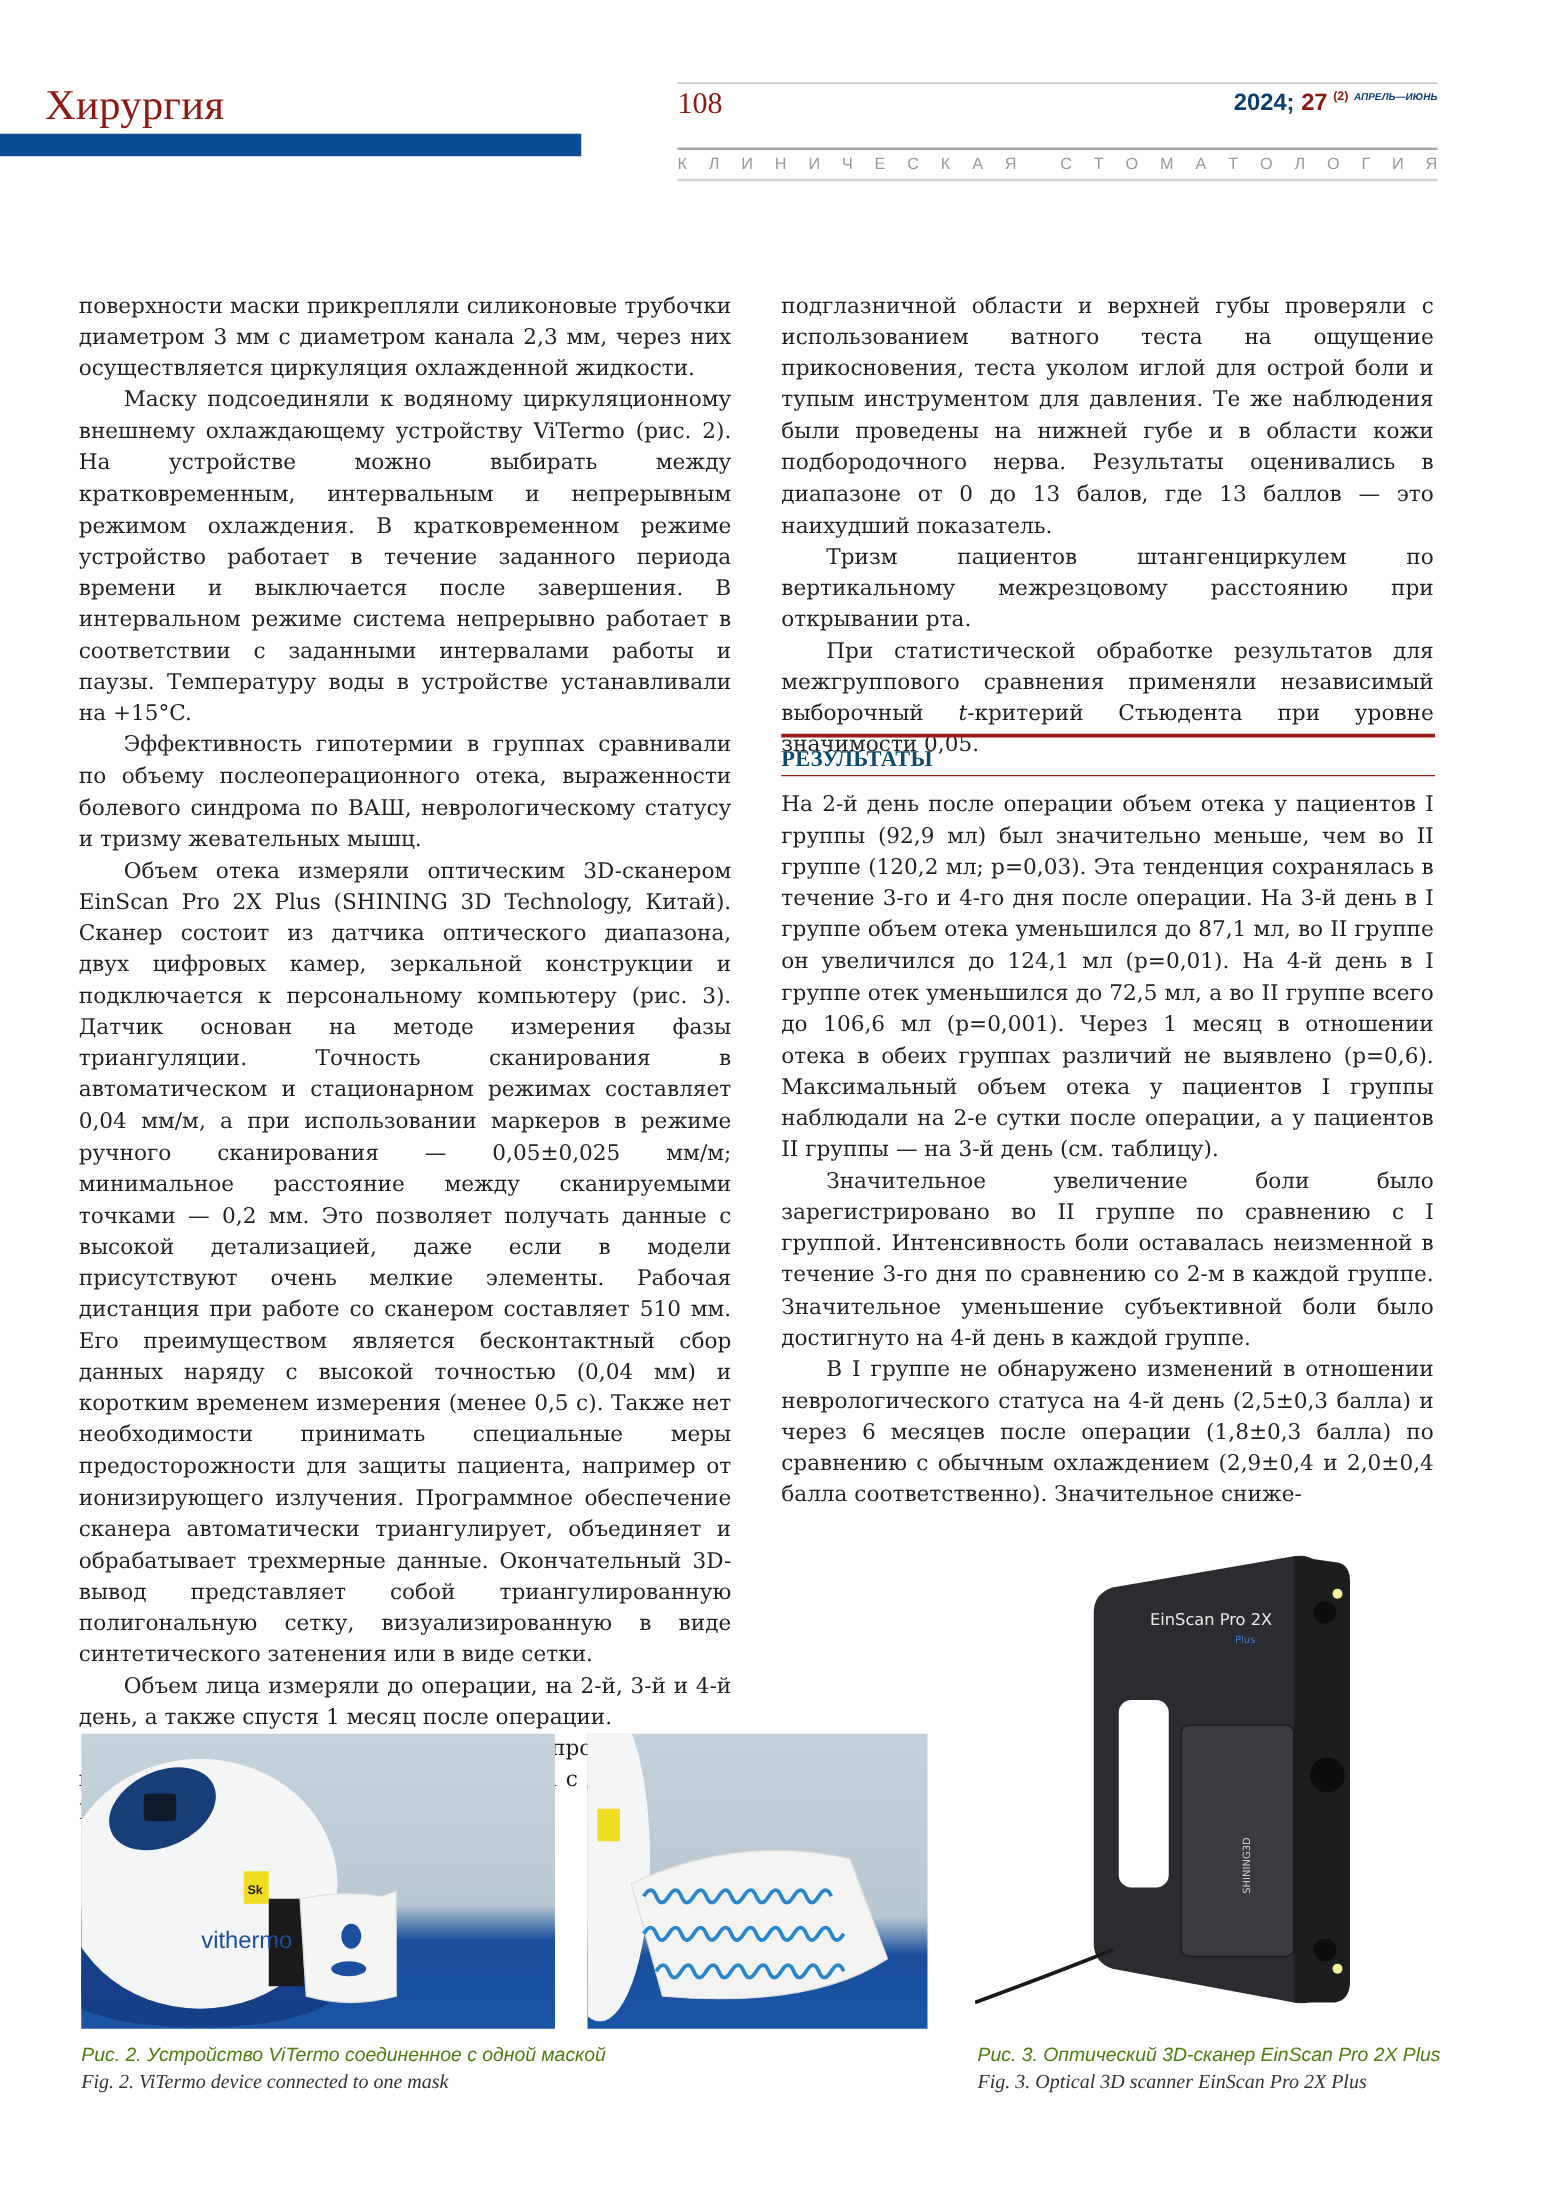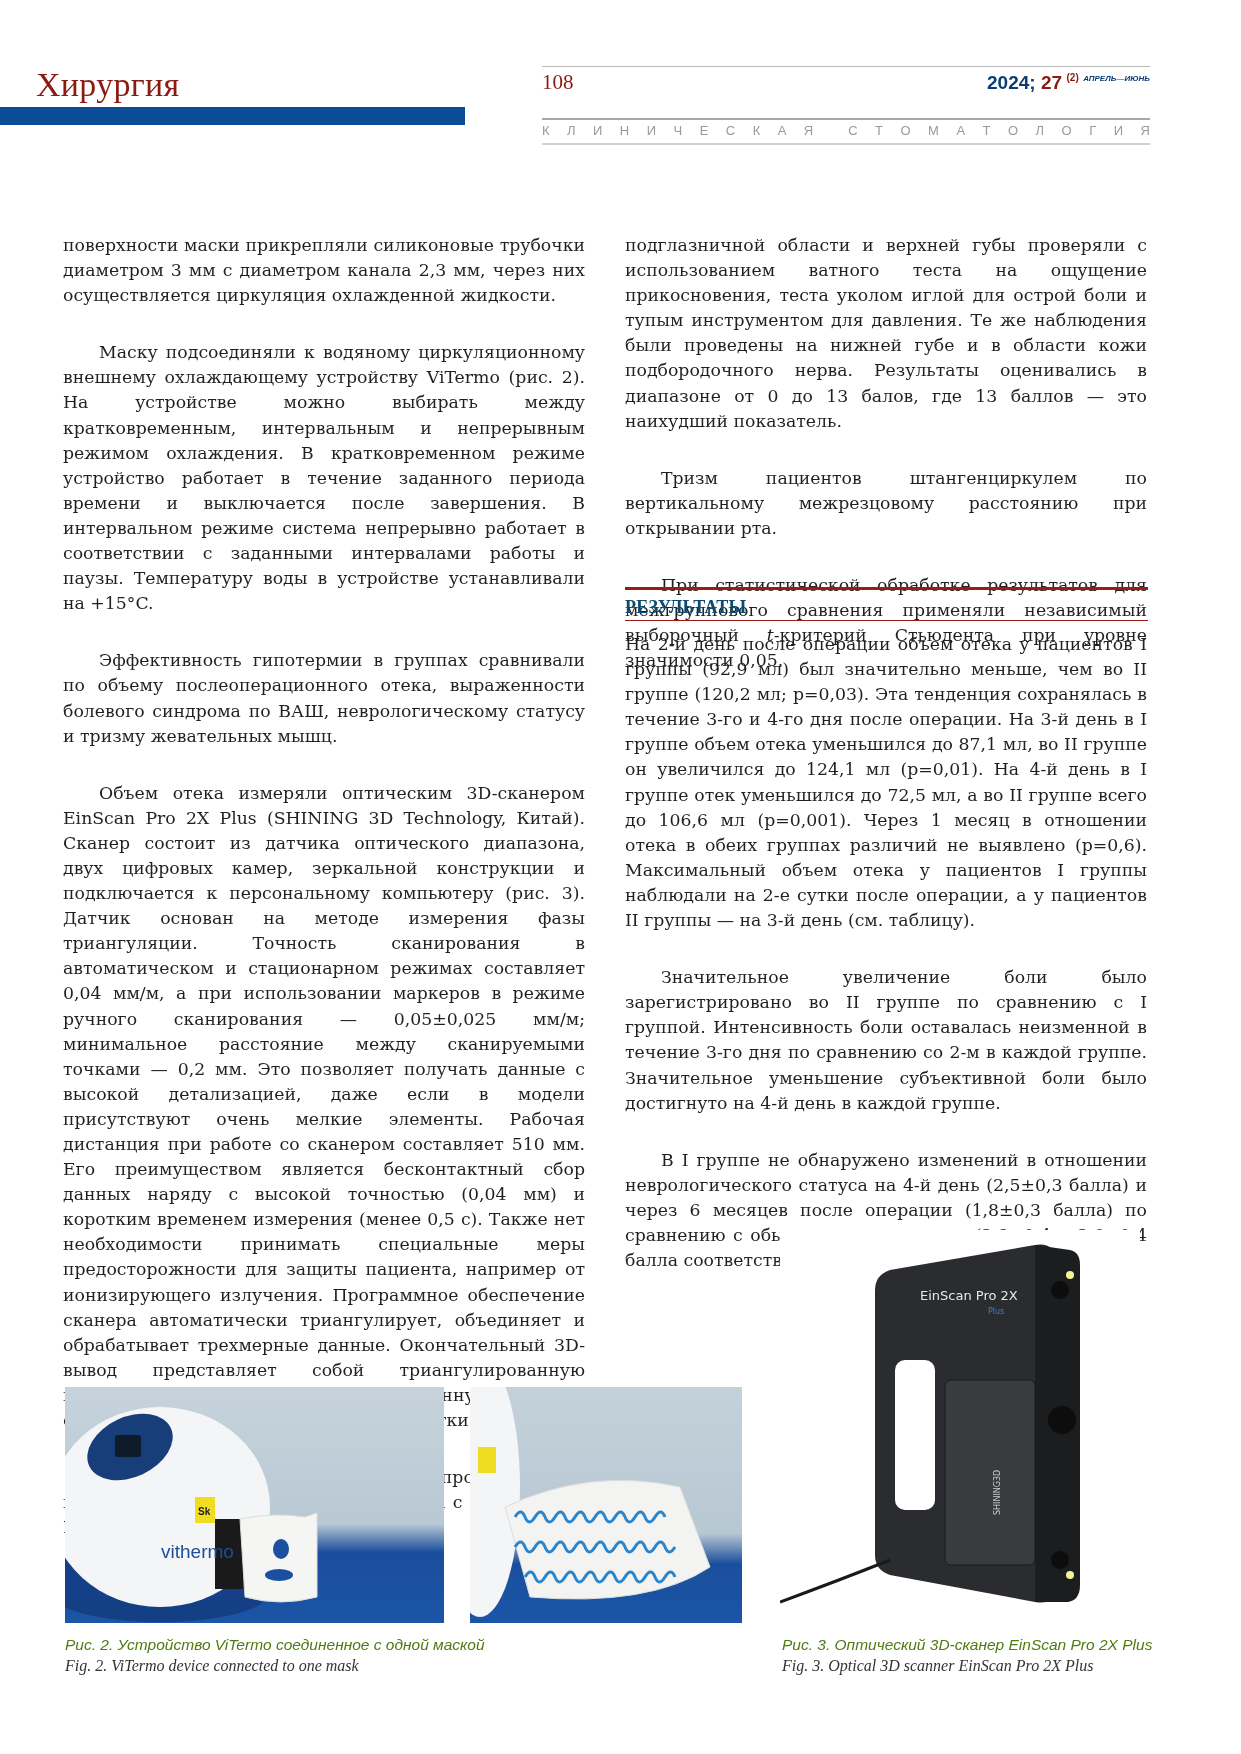--- a/index.html
+++ b/index.html
@@ -1,34 +1,34 @@
 <!DOCTYPE html>
 <html><head>
 <meta charset="utf-8">
 <style>
   html, body { margin: 0; padding: 0; background: #ffffff; }
   body { width: 1241px; height: 1754px; position: relative; overflow: hidden; font-family: "DejaVu Serif", serif; color: #231f20; }
   .header-title { position: absolute; left: 36px; top: 66px; font-family: "Liberation Serif", serif; font-size: 34px; color: #8b1a12; letter-spacing: 0.3px; }
   .header-bar { position: absolute; left: 0; top: 107px; width: 465px; height: 18px; background: #0a4c95; }
   .header-rule-top { position: absolute; left: 542px; top: 66px; width: 608px; height: 1px; background: #b9b9b9; }
-  .page-num { position: absolute; left: 542px; top: 70px; font-family: "Liberation Serif", serif; font-size: 21px; color: #8b1a12; }
+  .page-num { position: absolute; left: 542px; top: 70px; font-family: "Liberation Serif", serif; font-size: 24px; color: #8b1a12; }
   .issue { position: absolute; right: 91px; top: 72px; font-family: "Liberation Sans", sans-serif; white-space: nowrap; }
   .issue .year { font-size: 19px; font-weight: bold; color: #0b3d73; text-align: right; }
   .issue .vol { font-size: 19px; font-weight: bold; color: #8b1a12; text-align: right; }
   .issue .num { font-size: 10px; font-weight: bold; color: #8b1a12; vertical-align: 8px; }
   .issue .months { font-size: 8px; font-style: italic; font-weight: bold; color: #0b3d73; vertical-align: 8px; }
   .header-rule-mid { position: absolute; left: 542px; top: 118px; width: 608px; height: 2px; background: #a8a8a8; }
   .journal-name { position: absolute; left: 542px; top: 123px; width: 608px; font-family: "Liberation Sans", sans-serif; font-size: 13px; color: #9a9a9a; display: flex; justify-content: space-between; }
   .header-rule-bot { position: absolute; left: 542px; top: 143px; width: 608px; height: 2px; background: #d0d0d0; }
 
   .col { position: absolute; top: 233px; width: 522px; font-family: "DejaVu Serif", serif; font-size: 17.3px; line-height: 25.1px; text-align: justify; }
   .col-left { left: 63px; }
   .col-right { left: 625px; }
   .col p { margin: 0; text-indent: 0; }
-  .col p.ind { text-indent: 36px; margin-top: 32px; }
+  .col p.ind { text-indent: 36px; }
   .col i { font-style: italic; }
 
   .section-rule-top { position: absolute; left: 625px; top: 587px; width: 523px; height: 3px; background: #9c1b14; }
   .section-title { position: absolute; left: 625px; top: 597px; font-family: "Liberation Serif", serif; font-weight: bold; font-size: 18px; color: #0c4a6e; letter-spacing: 0.2px; }
   .section-rule-bot { position: absolute; left: 625px; top: 620px; width: 523px; height: 1px; background: #9c1b14; }
   .col-right-2 { top: 632px; }
 
   .fig { position: absolute; overflow: hidden; }
   .fig2a { left: 65px; top: 1387px; width: 379px; height: 236px; background: linear-gradient(180deg, #c6d3dc 0%, #b9c9d4 58%, #1a4e9c 70%, #1b55a6 100%); }
   .fig2b { left: 470px; top: 1387px; width: 272px; height: 236px; background: linear-gradient(180deg, #c3d1da 0%, #b8c8d2 62%, #1a4f9d 75%, #1a55a7 100%); }
@@ -78,20 +78,21 @@
     <span>И</span>
     <span>Я</span>
   </div>
 <div class="header-rule-bot"></div>
 
 <div class="col col-left" id="left-col">
     <p>поверхности маски прикрепляли силиконовые трубочки диаметром 3 мм с диаметром канала 2,3 мм, через них осуществляется циркуляция охлажденной жидкости.</p>
     <p class="ind">Маску подсоединяли к водяному циркуляционному внешнему охлаждающему устройству ViTermo (рис. 2). На устройстве можно выбирать между кратковременным, интервальным и непрерывным режимом охлаждения. В кратковременном режиме устройство работает в течение заданного периода времени и выключается после завершения. В интервальном режиме система непрерывно работает в соответствии с заданными интервалами работы и паузы. Температуру воды в устройстве устанавливали на +15°C.</p>
     <p class="ind">Эффективность гипотермии в группах сравнивали по объему послеоперационного отека, выраженности болевого синдрома по ВАШ, неврологическому статусу и тризму жевательных мышц.</p>
     <p class="ind">Объем отека измеряли оптическим 3D-сканером EinScan Pro 2X Plus (SHINING 3D Technology, Китай). Сканер состоит из датчика оптического диапазона, двух цифровых камер, зеркальной конструкции и подключается к персональному компьютеру (рис. 3). Датчик основан на методе измерения фазы триангуляции. Точность сканирования в автоматическом и стационарном режимах составляет 0,04 мм/м, а при использовании маркеров в режиме ручного сканирования — 0,05±0,025 мм/м; минимальное расстояние между сканируемыми точками — 0,2 мм. Это позволяет получать данные с высокой детализацией, даже если в модели присутствуют очень мелкие элементы. Рабочая дистанция при работе со сканером составляет 510 мм. Его преимуществом является бесконтактный сбор данных наряду с высокой точностью (0,04 мм) и коротким временем измерения (менее 0,5 с). Также нет необходимости принимать специальные меры предосторожности для защиты пациента, например от ионизирующего излучения. Программное обеспечение сканера автоматически триангулирует, объединяет и обрабатывает трехмерные данные. Окончательный 3D-вывод представляет собой триангулированную полигональную сетку, визуализированную в виде синтетического затенения или в виде сетки.</p>
+    <p class="ind">Объем лица измеряли до операции, на 2-й, 3-й и 4-й день, а также спустя 1 месяц после операции.</p>
     <p class="ind">Неврологический анализ был проведен для подглазничного и подбородочного нерва с двух сторон. Кожу</p>
   </div>
 
 <div class="col col-right" id="right-col-top">
     <p>подглазничной области и верхней губы проверяли с использованием ватного теста на ощущение прикосновения, теста уколом иглой для острой боли и тупым инструментом для давления. Те же наблюдения были проведены на нижней губе и в области кожи подбородочного нерва. Результаты оценивались в диапазоне от 0 до 13 балов, где 13 баллов — это наихудший показатель.</p>
     <p class="ind">Тризм пациентов штангенциркулем по вертикальному межрезцовому расстоянию при открывании рта.</p>
     <p class="ind">При статистической обработке результатов для межгруппового сравнения применяли независимый выборочный <i>t</i>-критерий Стьюдента при уровне значимости 0,05.</p>
   </div>
 
 <div class="section-rule-top"></div>

